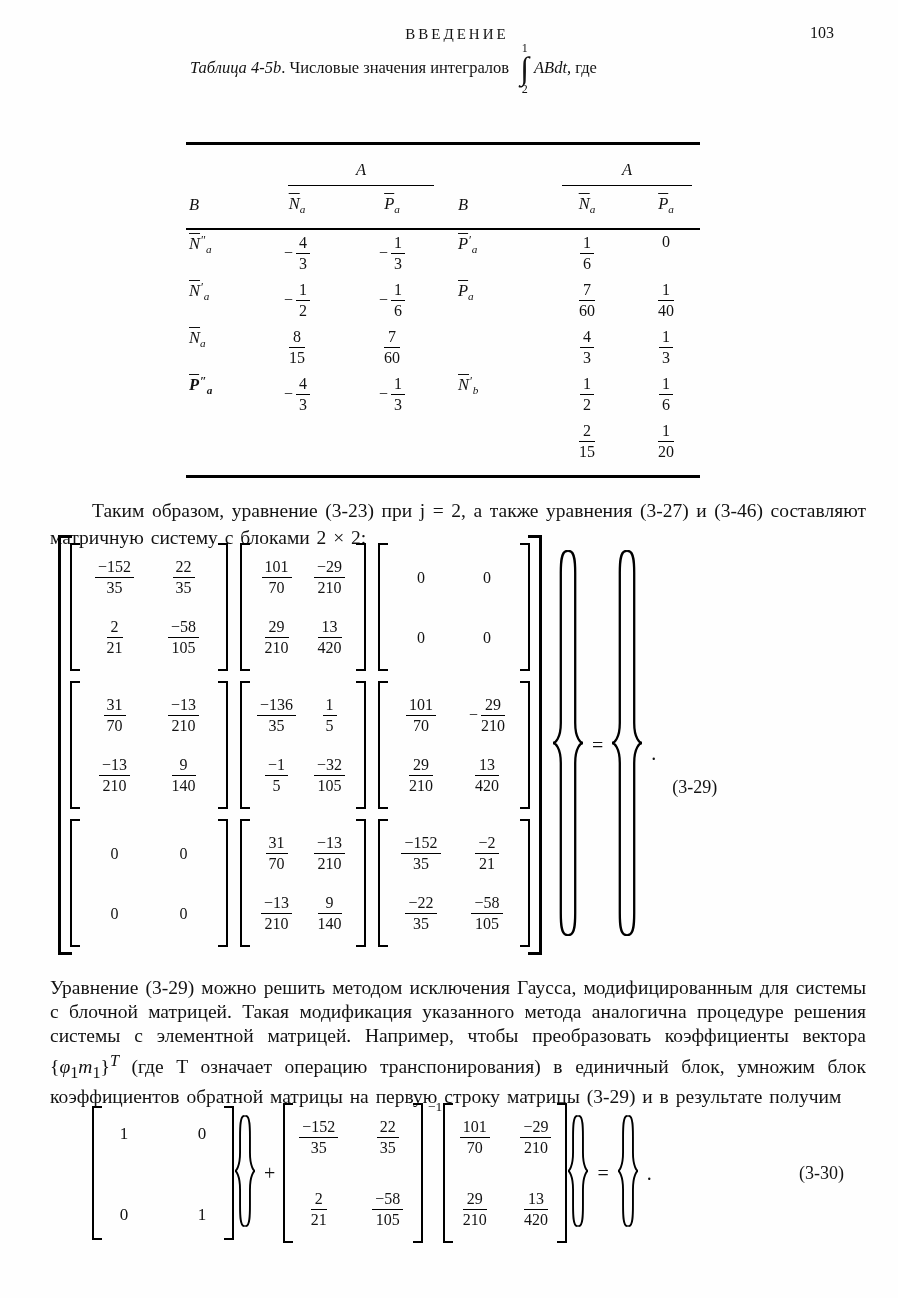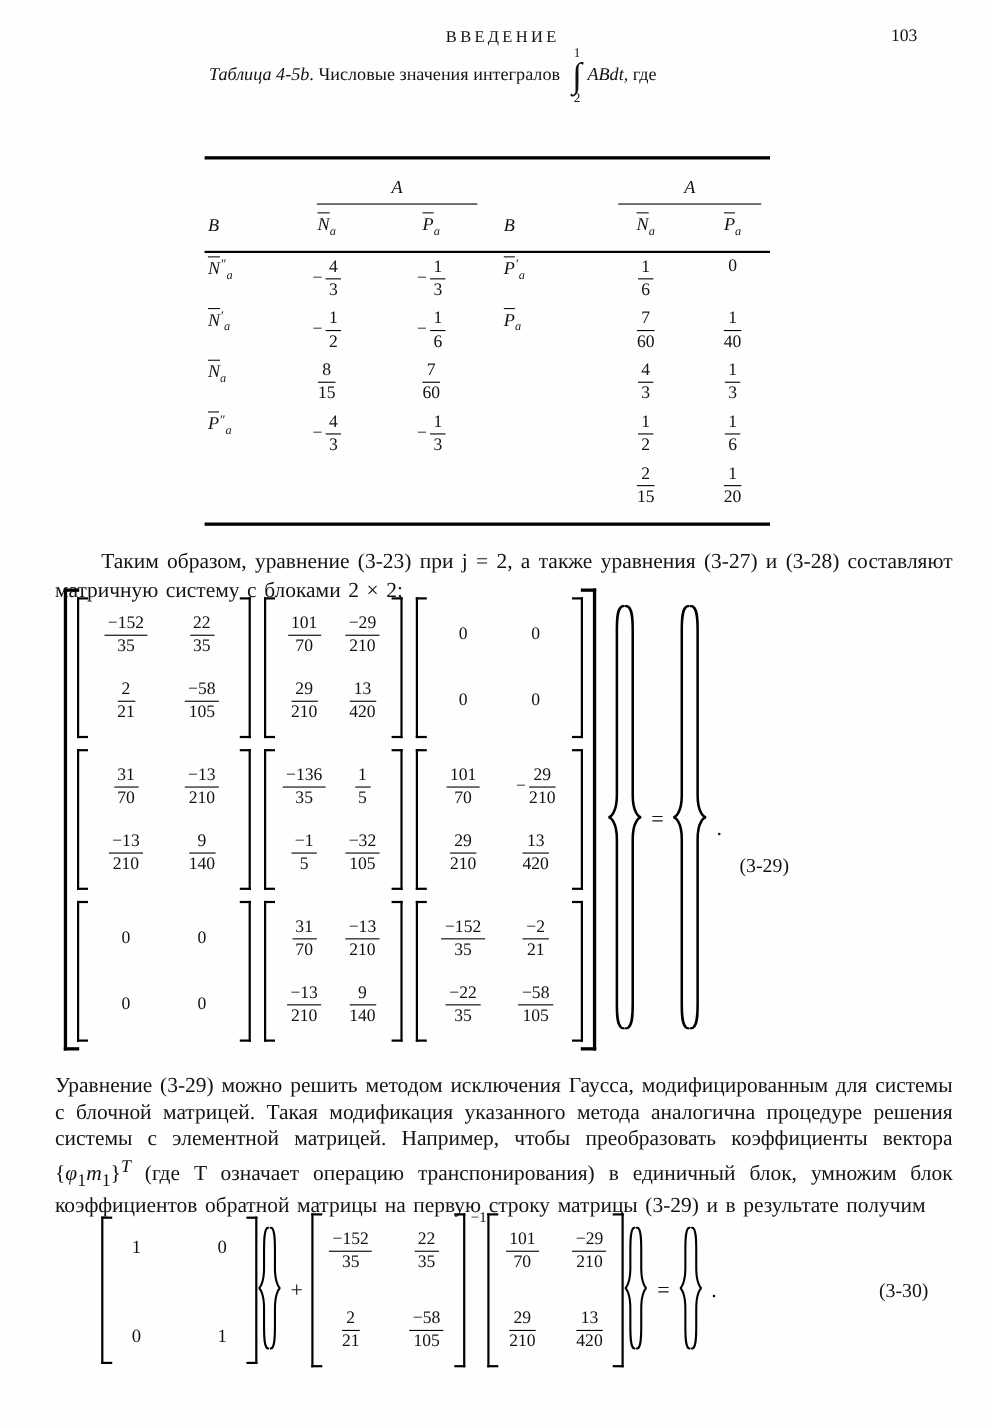--- a/index.html
+++ b/index.html
@@ -194,21 +194,21 @@
         </span>
       </div>
       <div class="tcell val" style="grid-area: 3 / 3;">
         <span class="fr">
           <span class="stack">
             <span class="nu">7</span>
             <span class="de">60</span>
           </span>
         </span>
       </div>
-      <div class="tcell lab" style="grid-area: 4 / 1;">
+      <div class="tcell lab" style="grid-area: 4 / 1; font-weight: bold;">
         <span class="msym"><span class="ov">P</span><span class="pr">″</span><sub>a</sub></span>
       </div>
       <div class="tcell val" style="grid-area: 4 / 2;">
         <span class="fr">
           <span class="neg">−</span>
           <span class="stack">
             <span class="nu">4</span>
             <span class="de">3</span>
           </span>
         </span>
@@ -266,20 +266,23 @@
         </span>
       </div>
       <div class="tcell val" style="grid-area: 3 / 6;">
         <span class="fr">
           <span class="stack">
             <span class="nu">1</span>
             <span class="de">3</span>
           </span>
         </span>
       </div>
+      <div class="tcell lab r" style="grid-area: 4 / 4;">
+        <span class="msym"><span class="ov">N</span><span class="pr">′</span><sub>b</sub></span>
+      </div>
       <div class="tcell val" style="grid-area: 4 / 5;">
         <span class="fr">
           <span class="stack">
             <span class="nu">1</span>
             <span class="de">2</span>
           </span>
         </span>
       </div>
       <div class="tcell val" style="grid-area: 4 / 6;">
         <span class="fr">
@@ -301,21 +304,21 @@
         <span class="fr">
           <span class="stack">
             <span class="nu">1</span>
             <span class="de">20</span>
           </span>
         </span>
       </div>
     </div>
 </div>
 
-<p class="para p1">Таким образом, уравнение (3-23) при j = 2, а также уравнения (3-27) и (3-28) составляют матричную систему с блоками 2 × 2:</p>
+<p class="para p1">Таким образом, уравнение (3-23) при j = 2, а также уравнения (3-27) и (3-46) составляют матричную систему с блоками 2 × 2:</p>
 
 <div class="eq329">
   <div class="obkt">
     <div class="blocks" id="blocks329">
         <div class="bkt">
           <div class="grid2">
             <div class="cell" style="padding: 2px 4px;"><span class="fr">
                 <span class="stack">
                   <span class="nu">−152</span>
                   <span class="de">35</span>

